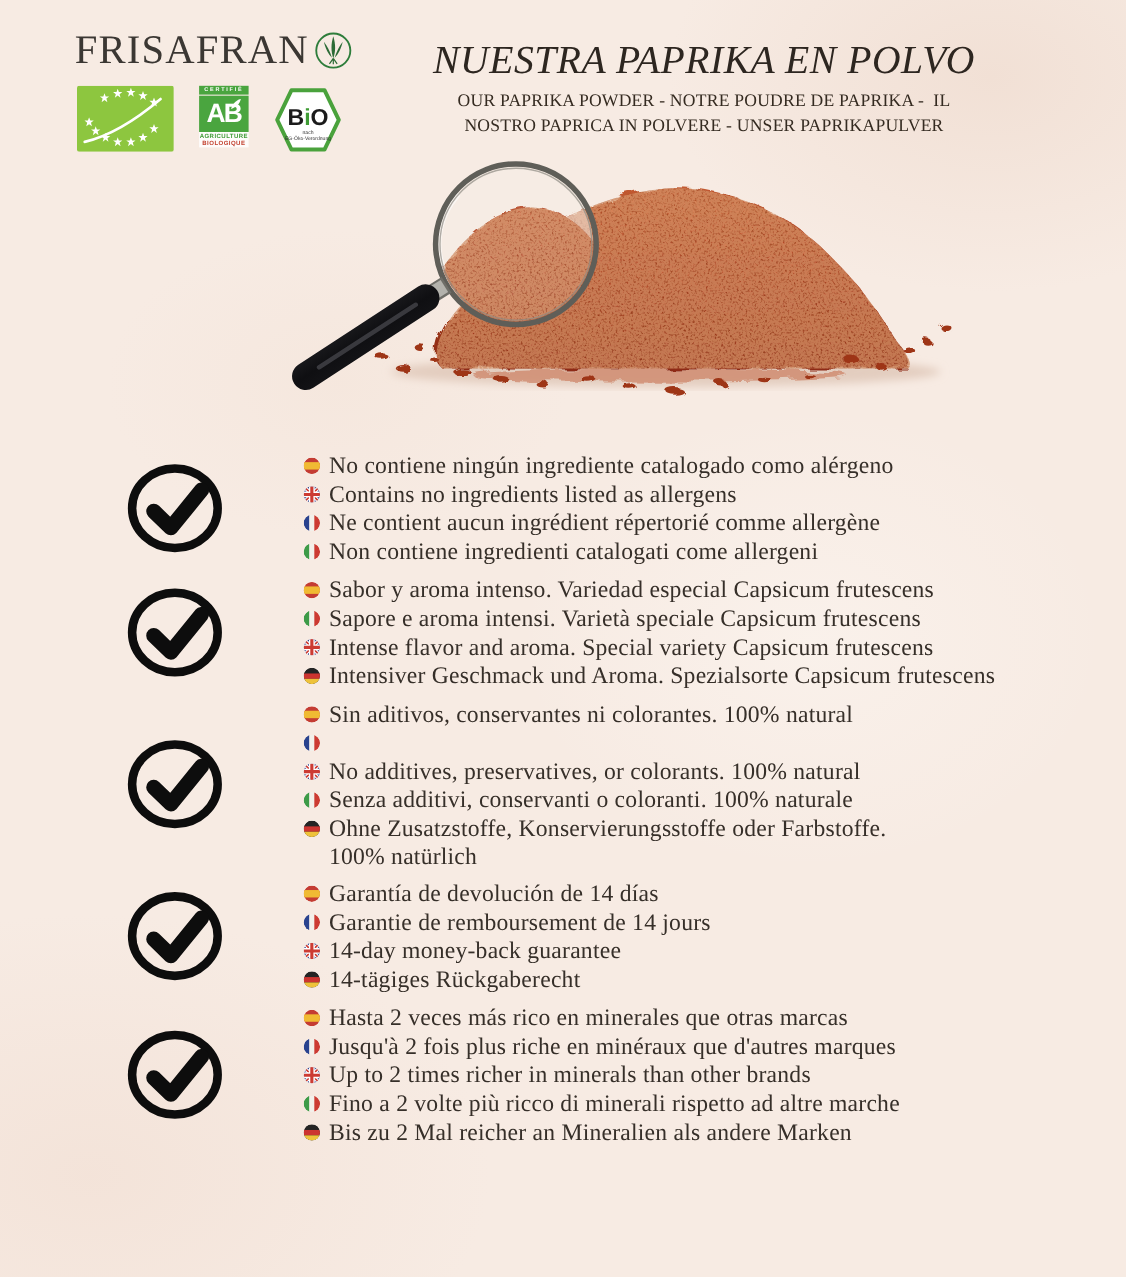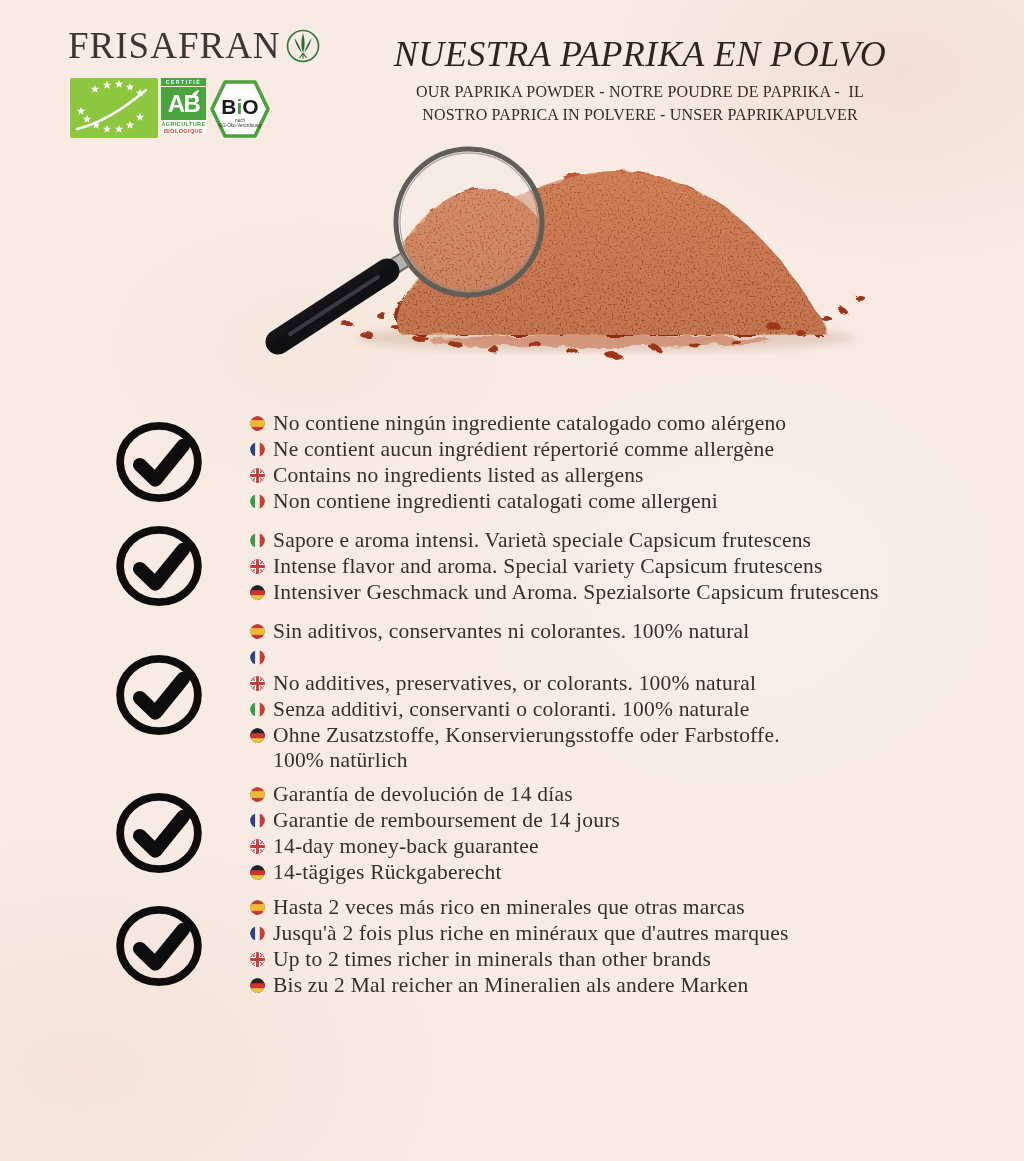--- a/index.html
+++ b/index.html
@@ -14,41 +14,41 @@
       radial-gradient(ellipse 420px 280px at 88% 6%, rgba(232,206,190,.38), transparent 70%),
       radial-gradient(ellipse 520px 340px at 8% 92%, rgba(236,211,196,.32), transparent 70%),
       radial-gradient(ellipse 380px 300px at 72% 50%, rgba(252,246,241,.55), transparent 70%),
       radial-gradient(ellipse 300px 200px at 30% 30%, rgba(240,220,206,.25), transparent 70%);
   }
   
   .brand{position:absolute;left:24px;top:26px;display:flex;align-items:center;margin-left:44px;}
   .brand-name{font-size:37px;line-height:40px;letter-spacing:1px;color:#3b3733;}
   .brand-logo{width:36px;height:38px;margin-left:4px;margin-top:-3px;}
   
-  .certs{position:absolute;left:22px;top:78px;display:flex;gap:3px;align-items:flex-start;padding-left:48px;}
+  .certs{position:absolute;left:22px;top:78px;display:flex;gap:23px;align-items:flex-start;padding-left:48px;}
   .eu-logo{width:88px;height:60px;display:block;}
   .ab-logo{width:45px;font-family:"Liberation Sans",sans-serif;}
   .ab-top{background:#4aa53f;color:#fff;font-size:5px;font-weight:700;line-height:8px;height:8px;
     text-align:center;letter-spacing:1.6px;margin-bottom:1px;}
   .ab-main{background:#4aa53f;height:33px;position:relative;text-align:center;}
   .ab-letters{color:#fff;font-size:24px;font-weight:700;line-height:34px;letter-spacing:-1.5px;}
   .ab-leaf{position:absolute;right:6px;top:2px;width:12px;height:12px;}
   .ab-bot{background:rgba(255,255,255,.85);text-align:center;padding-top:1px;}
   .ab-bot .l1{color:#3f9b35;font-size:5.5px;font-weight:700;line-height:6.5px;letter-spacing:.4px;}
   .ab-bot .l2{color:#c2402e;font-size:5.5px;font-weight:700;line-height:6.5px;letter-spacing:.4px;}
   .bio-logo{width:62px;height:62px;display:block;}
   
   .title-block{position:absolute;left:372px;top:34px;width:536px;text-align:center;color:#2d2620;}
   .title-main{font-size:36px;font-weight:400;line-height:40px;letter-spacing:.5px;margin:0;white-space:nowrap;font-style:italic;}
   .title-sub{font-size:16px;line-height:23px;letter-spacing:.2px;margin:6px 0 0;color:#352b21;}
   
   .hero{position:absolute;left:230px;top:138px;width:640px;height:235px;}
   
   .benefits{position:absolute;left:112px;top:410px;width:900px;}
-  .benefit{display:flex;align-items:center;gap:44px;margin-bottom:9px;}
+  .benefit{display:flex;align-items:center;gap:70px;margin-bottom:9px;}
   .check{width:94px;height:86px;flex:none;}
   .b-line{display:flex;align-items:center;gap:8px;height:26px;
     font-size:21.5px;color:#362f29;letter-spacing:.2px;white-space:nowrap;}
   .b-line.cont{height:24px;}
   .flag{width:15px;height:15px;flex:none;border-radius:50%;}
   .flag-spacer{width:15px;flex:none;}
   .hidden-defs{position:absolute;width:0;height:0;overflow:hidden;}
 </style>
 </head>
 <body>
@@ -260,46 +260,52 @@
         </svg>
       <div class="b-lines">
         <div class="b-line">
             <svg class="flag">
               <use href="#flag-es"></use>
             </svg>
             <span>No contiene ningún ingrediente catalogado como alérgeno</span>
           </div>
         <div class="b-line">
             <svg class="flag">
+              <use href="#flag-gb"></use>
+            </svg>
+            <span>Contains no ingredients listed as allergens</span>
+          </div>
+        <div class="b-line">
+            <svg class="flag">
               <use href="#flag-fr"></use>
             </svg>
             <span>Ne contient aucun ingrédient répertorié comme allergène</span>
-          </div>
-        <div class="b-line">
-            <svg class="flag">
-              <use href="#flag-gb"></use>
-            </svg>
-            <span>Contains no ingredients listed as allergens</span>
           </div>
         <div class="b-line">
             <svg class="flag">
               <use href="#flag-it"></use>
             </svg>
             <span>Non contiene ingredienti catalogati come allergeni</span>
           </div>
       </div>
     </section>
 
     <section class="benefit">
       <svg class="check" viewBox="0 0 100 94">
           <use href="#check-circle"></use>
         </svg>
       <div class="b-lines">
         <div class="b-line">
             <svg class="flag">
+              <use href="#flag-es"></use>
+            </svg>
+            <span>Sabor y aroma intenso. Variedad especial Capsicum frutescens</span>
+          </div>
+        <div class="b-line">
+            <svg class="flag">
               <use href="#flag-it"></use>
             </svg>
             <span>Sapore e aroma intensi. Varietà speciale Capsicum frutescens</span>
           </div>
         <div class="b-line">
             <svg class="flag">
               <use href="#flag-gb"></use>
             </svg>
             <span>Intense flavor and aroma. Special variety Capsicum frutescens</span>
           </div>
@@ -403,20 +409,26 @@
             <span>Jusqu'à 2 fois plus riche en minéraux que d'autres marques</span>
           </div>
         <div class="b-line">
             <svg class="flag">
               <use href="#flag-gb"></use>
             </svg>
             <span>Up to 2 times richer in minerals than other brands</span>
           </div>
         <div class="b-line">
             <svg class="flag">
+              <use href="#flag-it"></use>
+            </svg>
+            <span>Fino a 2 volte più ricco di minerali rispetto ad altre marche</span>
+          </div>
+        <div class="b-line">
+            <svg class="flag">
               <use href="#flag-de"></use>
             </svg>
             <span>Bis zu 2 Mal reicher an Mineralien als andere Marken</span>
           </div>
       </div>
     </section>
 
   </main>
 </div>
 

